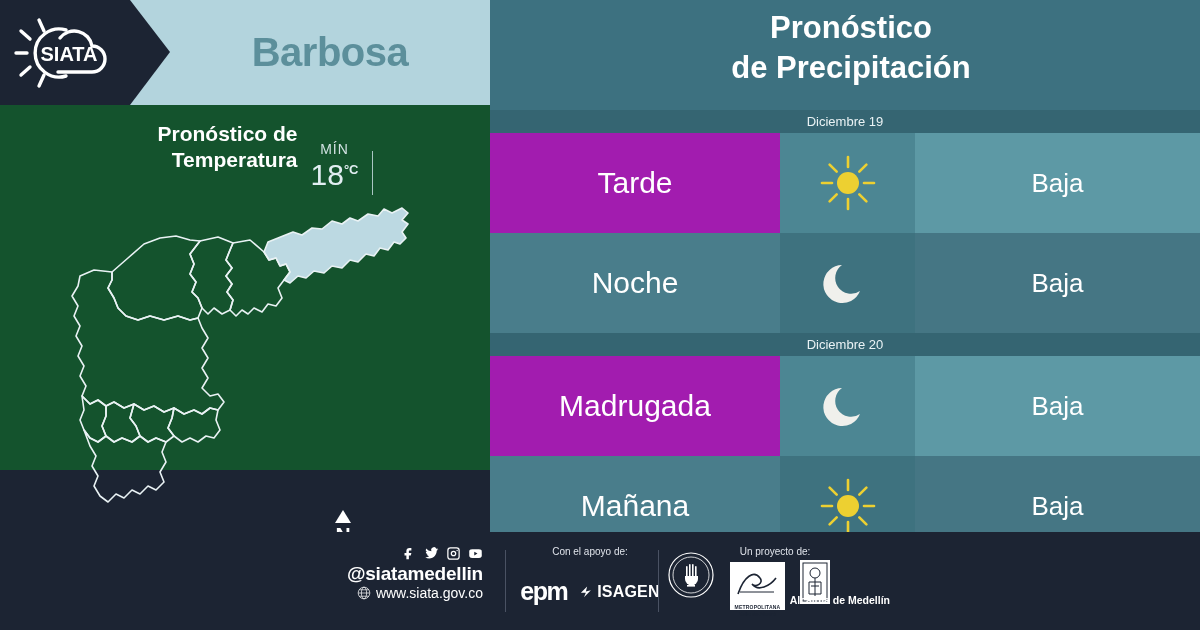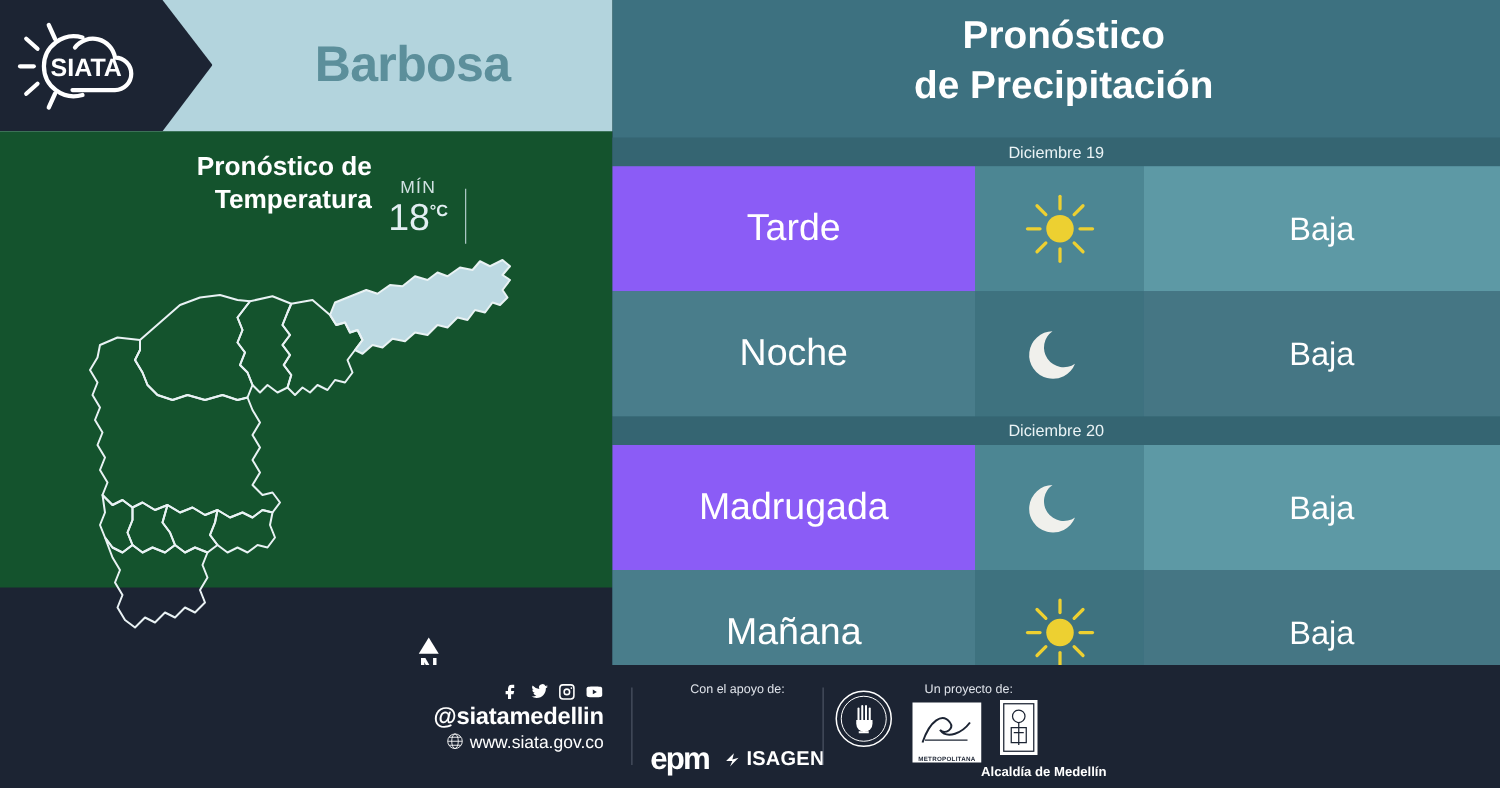--- a/index.html
+++ b/index.html
@@ -71,21 +71,21 @@
     color: #eaf3f5; font-size: 13px;
   }
   .rows { position: absolute; left: 0; top: 110px; width: 710px; }
   .fc-row { display: flex; width: 710px; height: 100px; }
   .fc-row .c-period { width: 290px; display: flex; align-items: center; justify-content: center; }
   .fc-row .c-icon { width: 135px; display: flex; align-items: center; justify-content: center; }
   .fc-row .c-level { width: 285px; display: flex; align-items: center; justify-content: center; }
   .period-txt { color: #ffffff; font-size: 30px; font-weight: 300; }
   .level-txt { color: #ffffff; font-size: 26px; font-weight: 300; }
 
-  .row-light .c-period { background: #8b5cf6; }
+  .row-light .c-period { background: #a21caf; }
   .row-light .c-icon   { background: #4c8693; }
   .row-light .c-level  { background: #5d99a5; }
   .row-dark  .c-period { background: #497d8b; }
   .row-dark  .c-icon   { background: #3e727f; }
   .row-dark  .c-level  { background: #457684; }
 
   .sun-ico, .moon-ico { width: 56px; height: 56px; display: block; }
 
   
   .footer {
@@ -303,21 +303,21 @@
           <line x1="4" y1="17.5" x2="20" y2="17.5"></line>
         </svg>
         <span>www.siata.gov.co</span>
       </div>
     </div>
 
     <div class="f-sep" style="left:505px"></div>
 
     <div style="position:absolute;left:520px;top:14px;width:140px">
       <div class="f-group-label">Con el apoyo de:</div>
-      <div style="display:flex;align-items:center;justify-content:center;gap:12px;margin-top:36px">
+      <div style="display:flex;align-items:center;justify-content:center;gap:12px;margin-top:20px">
         <span class="epm-text">epm</span>
         <span style="display:flex;align-items:center;gap:3px">
           <svg width="15" height="15" viewBox="0 0 24 24">
             <path d="M3 14 L13 4 L11 12 L19 10 L8 21 L11 14 Z" fill="#ffffff"></path>
           </svg>
           <span class="isagen-text">ISAGEN</span>
         </span>
       </div>
     </div>
 
@@ -353,16 +353,16 @@
     </div>
 
     <div style="position:absolute;left:800px;top:28px;width:30px;height:44px;background:#ffffff">
       <svg viewBox="0 0 30 44" width="30" height="44">
         <rect x="3" y="3" width="24" height="38" fill="none" stroke="#1c2433" stroke-width="1"></rect>
         <circle cx="15" cy="13" r="5" fill="none" stroke="#1c2433" stroke-width="1"></circle>
         <path d="M9 22 h12 v12 h-12 z" fill="none" stroke="#1c2433" stroke-width="1"></path>
         <path d="M15 18 v18 M11 26 h8" stroke="#1c2433" stroke-width="1"></path>
       </svg>
     </div>
-    <div class="alcaldia-text" style="position:absolute;left:780px;top:80px;width:110px;text-align:center">Alcaldía de Medellín</div>
+    <div class="alcaldia-text" style="position:absolute;left:780px;top:62px;width:110px;text-align:right">Alcaldía de Medellín</div>
   </div>
 
 </div>
 
 </body></html>

